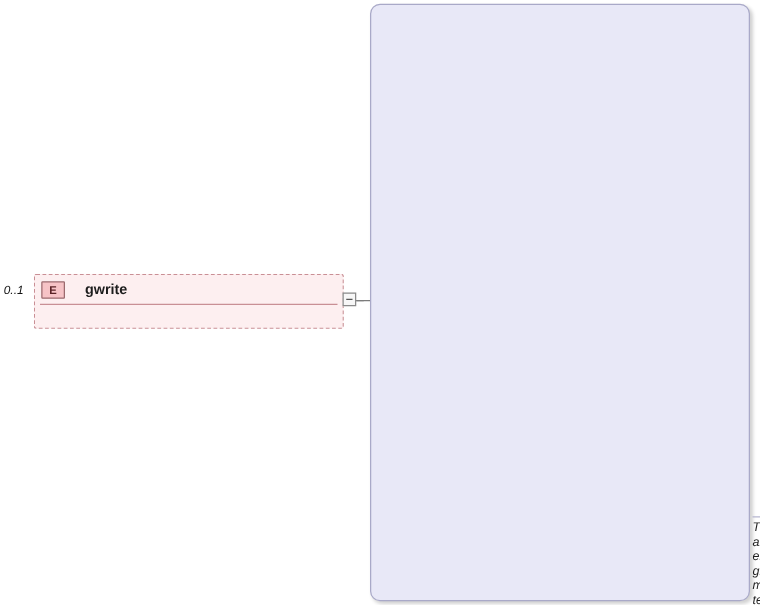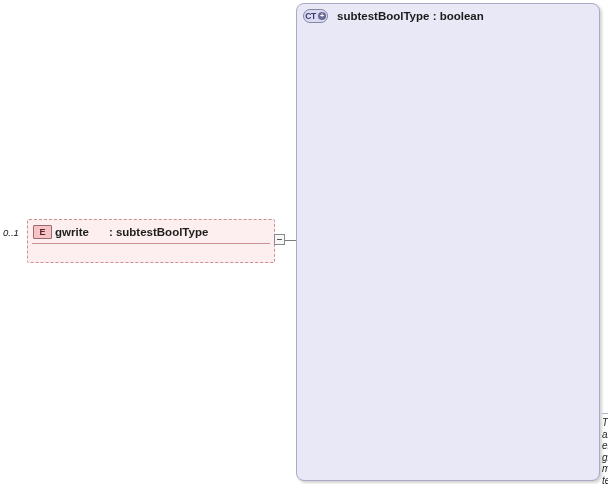--- a/index.html
+++ b/index.html
@@ -48,21 +48,21 @@
     height: 14px;
     background: #f6c3c6;
     border: 1px solid #9b6a6e;
     color: #5a2326;
     border-radius: 1px;
   }
   .elem-name {
     font-size: 11.5px;
     font-weight: bold;
     color: #1d1d1d;
-    margin-left: 3px;
+    margin-left: 16px;
   }
   .elem-type {
     font-size: 11.5px;
     font-weight: bold;
     color: #1d1d1d;
     margin-left: 20px;
   }
   .elem-sep {
     height: 1px;
     background: #c98f95;
@@ -192,35 +192,27 @@
 </style>
 </head>
 <body>
 
 <div id="occurs-label">0..1</div>
 
 <div id="element-box">
   <div class="elem-header">
     <span class="badge badge-e">E</span>
     <span class="elem-name">gwrite</span>
-    <span class="elem-type"><span>:</span> <span>subtestBoolType</span></span>
   </div>
   <div class="elem-sep"></div>
 </div>
 
 <div id="conn-line"></div>
 <div id="collapse-box"></div>
 <div id="conn-line2"></div>
 
 <div id="ct-box">
 
-  <div id="ct-header">
-    <span class="badge badge-ct">
-        <span>CT</span>
-        <span class="plus">+</span>
-      </span>
-    <span id="ct-title"><span>subtestBoolType</span> <span>:</span> <span>boolean</span></span>
-  </div>
 
   <div id="annotation-sep"></div>
   <div id="annotation">The subtestBoolType type is extended by the child elements of an individual test.  This type provides uniformity to each child element by including the attributes found in the subtestAttributes group.  This attribute is included by other subtest types and makes the same list of attributes available to all children of a test.  This specific type describes simple boolean data.</div>
 
 </div>
 
 </body></html>

